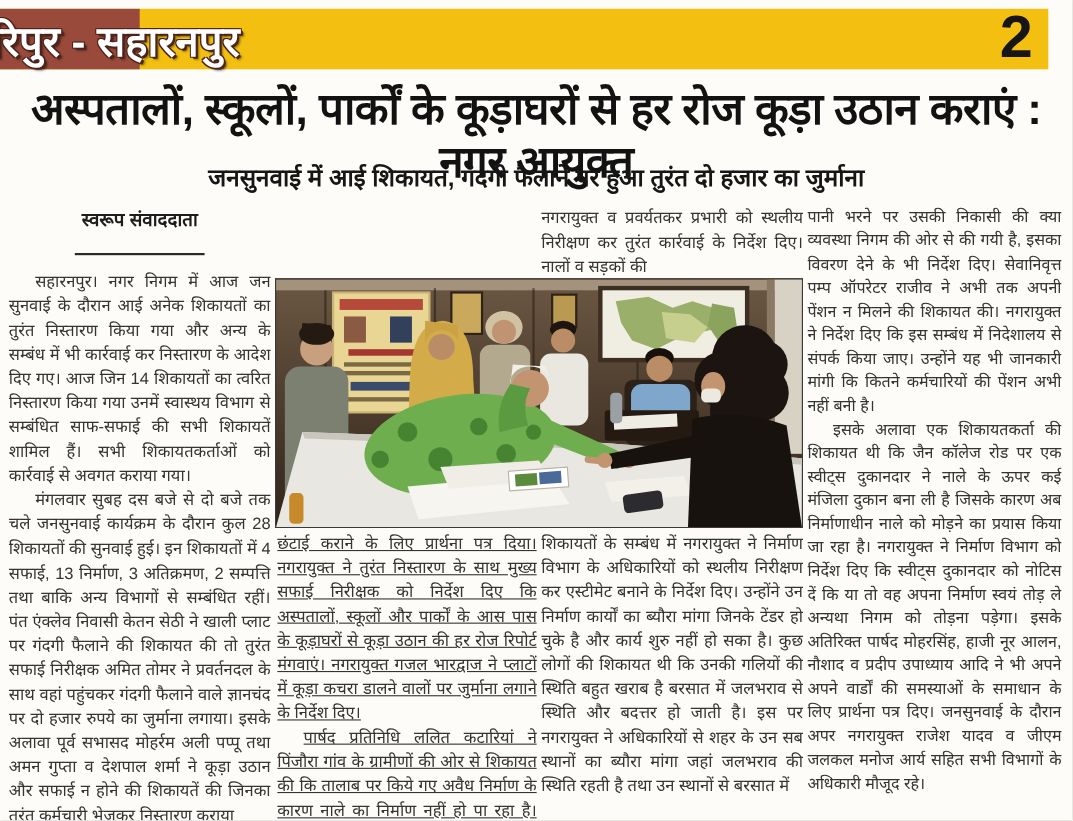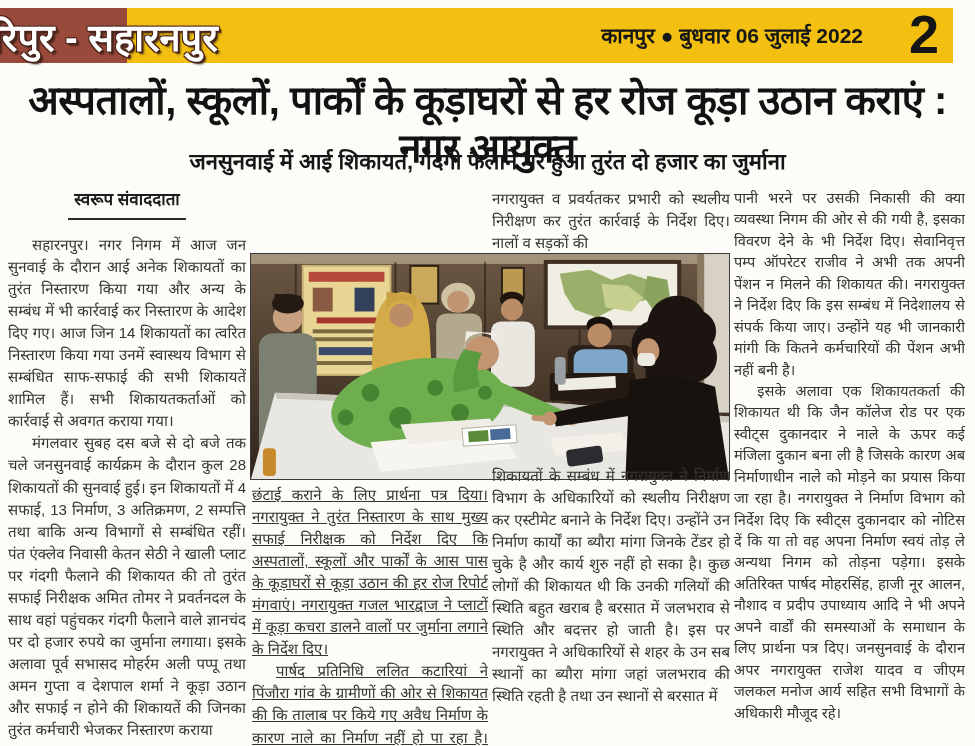--- a/index.html
+++ b/index.html
@@ -21,38 +21,37 @@
         font-size:22px;font-weight:bold;color:#161616;}
   
   .col{position:absolute;top:188px;height:558px;overflow:hidden;
        font-size:15px;line-height:1.47;color:#343434;text-align:justify;}
   .col p{margin:0;}
   .col p.indent{text-indent:1.6em;}
   .col1{left:8px;width:238px;}
   .col2top{left:252px;width:236px;height:64px;}
   .col3top{left:492px;width:238px;height:64px;}
   .col2bot{left:252px;top:484px;width:236px;height:262px;text-decoration:underline;}
-  .col3bot{left:492px;top:465px;width:238px;height:262px;}
+  .col3bot{left:492px;top:484px;width:238px;height:262px;}
   .col4{left:734px;width:231px;font-size:14.6px;}
   .byline{text-align:center;font-size:17px;font-weight:bold;color:#1d1d1d;margin-bottom:14px;}
-  .byline span{display:inline-block;padding:0 6px 5px 6px;border-bottom:2px solid #2a2a2a;}
+  .byline span{display:inline-block;padding:0 6px 17px 6px;border-bottom:2px solid #2a2a2a;}
   
   .photo{position:absolute;left:250px;top:253px;width:480px;height:227px;border:1px solid #3a3a3a;
          box-sizing:border-box;background:#3a2c20;}
   .photo svg{display:block;width:100%;height:100%;}
 </style>
 </head>
 <body>
 
 <div class="page">
 
   <div class="topbar">
     <div class="topbar-maroon"></div>
     <div class="masthead-left">रिपुर - सहारनपुर</div>
-    <div class="edition">कानपुर ● बुधवार 06 जुलाई 2022</div>
     <div class="pageno">2</div>
   </div>
 
   <div class="headline">अस्पतालों, स्कूलों, पार्कों के कूड़ाघरों से हर रोज कूड़ा उठान कराएं : नगर आयुक्त</div>
   <div class="subheadline">जनसुनवाई में आई शिकायत, गंदगी फैलाने पर हुआ तुरंत दो हजार का जुर्माना</div>
 
   <div class="col col1">
     <div class="byline">
       <span>स्वरूप संवाददाता</span>
     </div>

